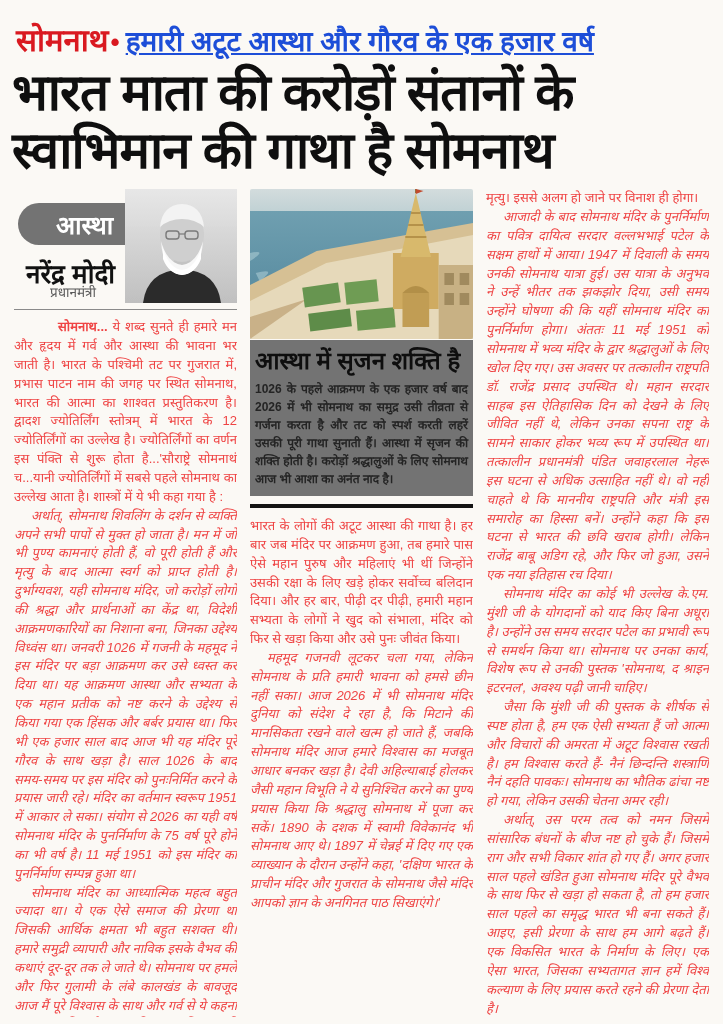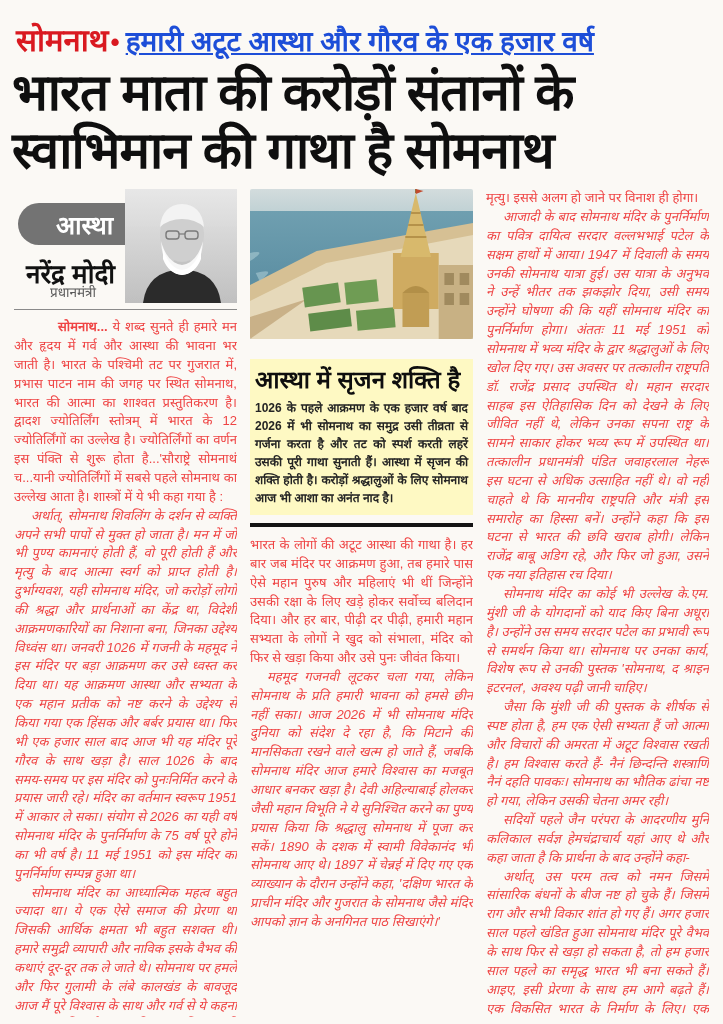--- a/index.html
+++ b/index.html
@@ -37,21 +37,21 @@
   }
   .modi-photo {
     position:absolute; right:-2px; top:0; width:114px; height:114px;
     filter:grayscale(1) contrast(1.04);
   }
   .author-name { position:absolute; left:12px; top:66px; font-size:26px; font-weight:800; color:#111; }
   .author-role { position:absolute; left:12px; top:94px; font-size:13.5px; color:#5a5a5a;margin-left:24px; }
   .byline-rule { border:none; border-top:1.5px solid #8a8a8a; margin:2px 0 8px 0; }
   
   .temple-photo { width:100%; height:150px; display:block; border-radius:2px; }
-  .callout { background:#fef9c3; padding:4px 5px 8px 5px; margin-top:20px; }
+  .callout { background:#737373; padding:4px 5px 8px 5px; margin-top:1px; }
   .callout-title { font-size:24px; font-weight:800; color:#0e0e0e; line-height:1.2; padding:3px 0 4px 0; }
   .callout-body { font-size:12px; line-height:1.5; font-weight:600; color:#242424; text-align:justify; }
   .thick-rule { border:none; border-top:4px solid #141414; margin:8px 0 9px 0; }
 </style>
 </head>
 <body>
 
 <div class="page">
 
   <div class="kicker">
@@ -143,19 +143,18 @@
           <p class="indent">महमूद गजनवी लूटकर चला गया, लेकिन सोमनाथ के प्रति हमारी भावना को हमसे छीन नहीं सका। आज 2026 में भी सोमनाथ मंदिर दुनिया को संदेश दे रहा है, कि मिटाने की मानसिकता रखने वाले खत्म हो जाते हैं, जबकि सोमनाथ मंदिर आज हमारे विश्वास का मजबूत आधार बनकर खड़ा है। देवी अहिल्याबाई होलकर जैसी महान विभूति ने ये सुनिश्चित करने का पुण्य प्रयास किया कि श्रद्धालु सोमनाथ में पूजा कर सकें। 1890 के दशक में स्वामी विवेकानंद भी सोमनाथ आए थे। 1897 में चेन्नई में दिए गए एक व्याख्यान के दौरान उन्होंने कहा, 'दक्षिण भारत के प्राचीन मंदिर और गुजरात के सोमनाथ जैसे मंदिर आपको ज्ञान के अनगिनत पाठ सिखाएंगे।'</p>
         </div>
     </div>
 
     <div class="col">
       <div>
           <p>मृत्यु। इससे अलग हो जाने पर विनाश ही होगा।</p>
           <p class="indent">आजादी के बाद सोमनाथ मंदिर के पुनर्निर्माण का पवित्र दायित्व सरदार वल्लभभाई पटेल के सक्षम हाथों में आया। 1947 में दिवाली के समय उनकी सोमनाथ यात्रा हुई। उस यात्रा के अनुभव ने उन्हें भीतर तक झकझोर दिया, उसी समय उन्होंने घोषणा की कि यहीं सोमनाथ मंदिर का पुनर्निर्माण होगा। अंततः 11 मई 1951 को सोमनाथ में भव्य मंदिर के द्वार श्रद्धालुओं के लिए खोल दिए गए। उस अवसर पर तत्कालीन राष्ट्रपति डॉ. राजेंद्र प्रसाद उपस्थित थे। महान सरदार साहब इस ऐतिहासिक दिन को देखने के लिए जीवित नहीं थे, लेकिन उनका सपना राष्ट्र के सामने साकार होकर भव्य रूप में उपस्थित था। तत्कालीन प्रधानमंत्री पंडित जवाहरलाल नेहरू इस घटना से अधिक उत्साहित नहीं थे। वो नहीं चाहते थे कि माननीय राष्ट्रपति और मंत्री इस समारोह का हिस्सा बनें। उन्होंने कहा कि इस घटना से भारत की छवि खराब होगी। लेकिन राजेंद्र बाबू अडिग रहे, और फिर जो हुआ, उसने एक नया इतिहास रच दिया।</p>
           <p class="indent">सोमनाथ मंदिर का कोई भी उल्लेख के.एम. मुंशी जी के योगदानों को याद किए बिना अधूरा है। उन्होंने उस समय सरदार पटेल का प्रभावी रूप से समर्थन किया था। सोमनाथ पर उनका कार्य, विशेष रूप से उनकी पुस्तक 'सोमनाथ, द श्राइन इटरनल', अवश्य पढ़ी जानी चाहिए।</p>
           <p class="indent">जैसा कि मुंशी जी की पुस्तक के शीर्षक से स्पष्ट होता है, हम एक ऐसी सभ्यता हैं जो आत्मा और विचारों की अमरता में अटूट विश्वास रखती है। हम विश्वास करते हैं- नैनं छिन्दन्ति शस्त्राणि नैनं दहति पावकः। सोमनाथ का भौतिक ढांचा नष्ट हो गया, लेकिन उसकी चेतना अमर रही।</p>
-          <p class="indent">सदियों पहले जैन परंपरा के आदरणीय मुनि कलिकाल सर्वज्ञ हेमचंद्राचार्य यहां आए थे और कहा जाता है कि प्रार्थना के बाद उन्होंने कहा-</p>
           <p class="indent">अर्थात्, उस परम तत्व को नमन जिसमें सांसारिक बंधनों के बीज नष्ट हो चुके हैं। जिसमें राग और सभी विकार शांत हो गए हैं। अगर हजार साल पहले खंडित हुआ सोमनाथ मंदिर पूरे वैभव के साथ फिर से खड़ा हो सकता है, तो हम हजार साल पहले का समृद्ध भारत भी बना सकते हैं। आइए, इसी प्रेरणा के साथ हम आगे बढ़ते हैं। एक विकसित भारत के निर्माण के लिए। एक ऐसा भारत, जिसका सभ्यतागत ज्ञान हमें विश्व कल्याण के लिए प्रयास करते रहने की प्रेरणा देता है।</p>
         </div>
     </div>
 
   </div>
 </div>
 
 </body></html>

